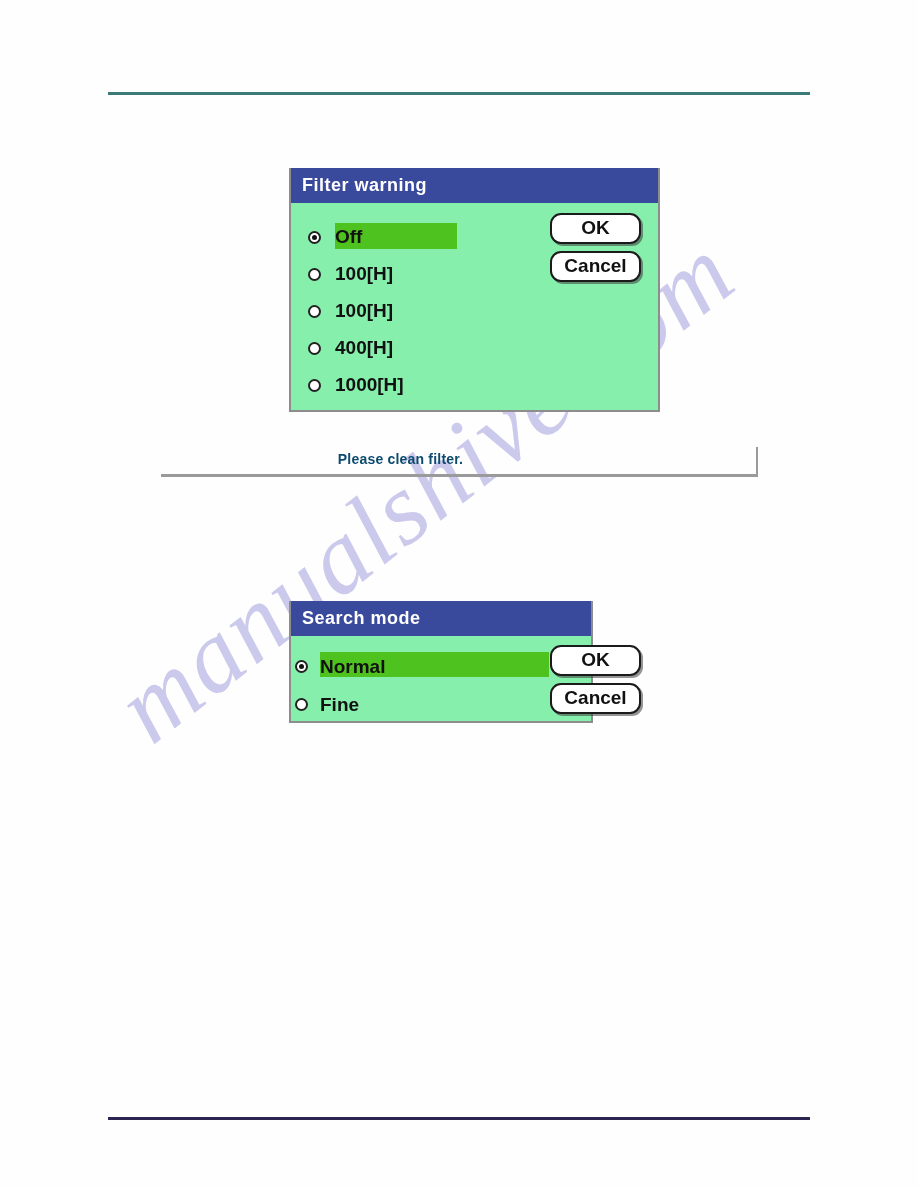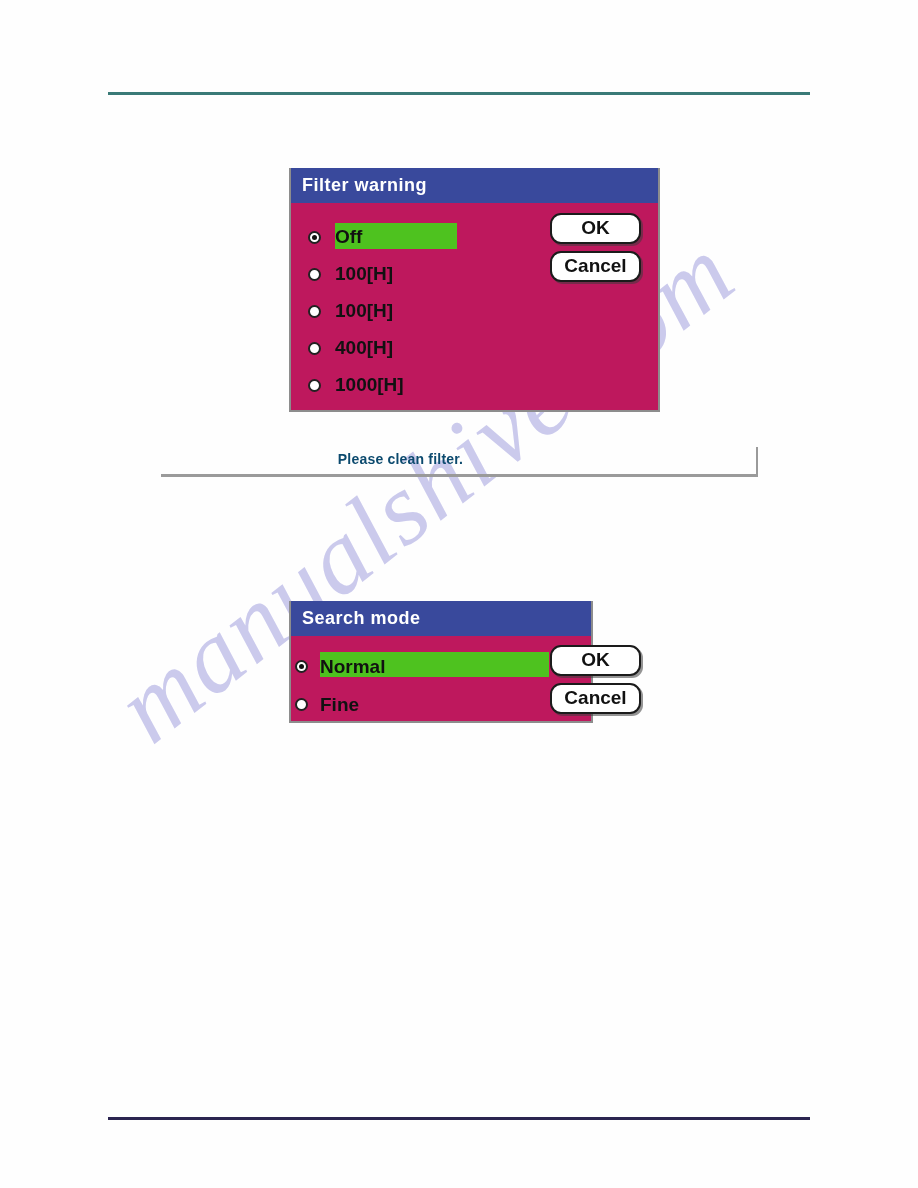--- a/index.html
+++ b/index.html
@@ -57,21 +57,21 @@
     font-size: 103px;
     letter-spacing: 2px;
     color: #c9c8ec;
     white-space: nowrap;
     opacity: .95;
   }
 
   
   .osd {
     position: absolute;
-    background: #be185d;
+    background: #86efac;
     border: 2px solid #8d8d8d;
     border-top: none;
     box-sizing: border-box;
     z-index: 3;
   }
   .osd-title {
     background: #39499c;
     color: #ffffff;
     font-size: 18px;
     font-weight: bold;

